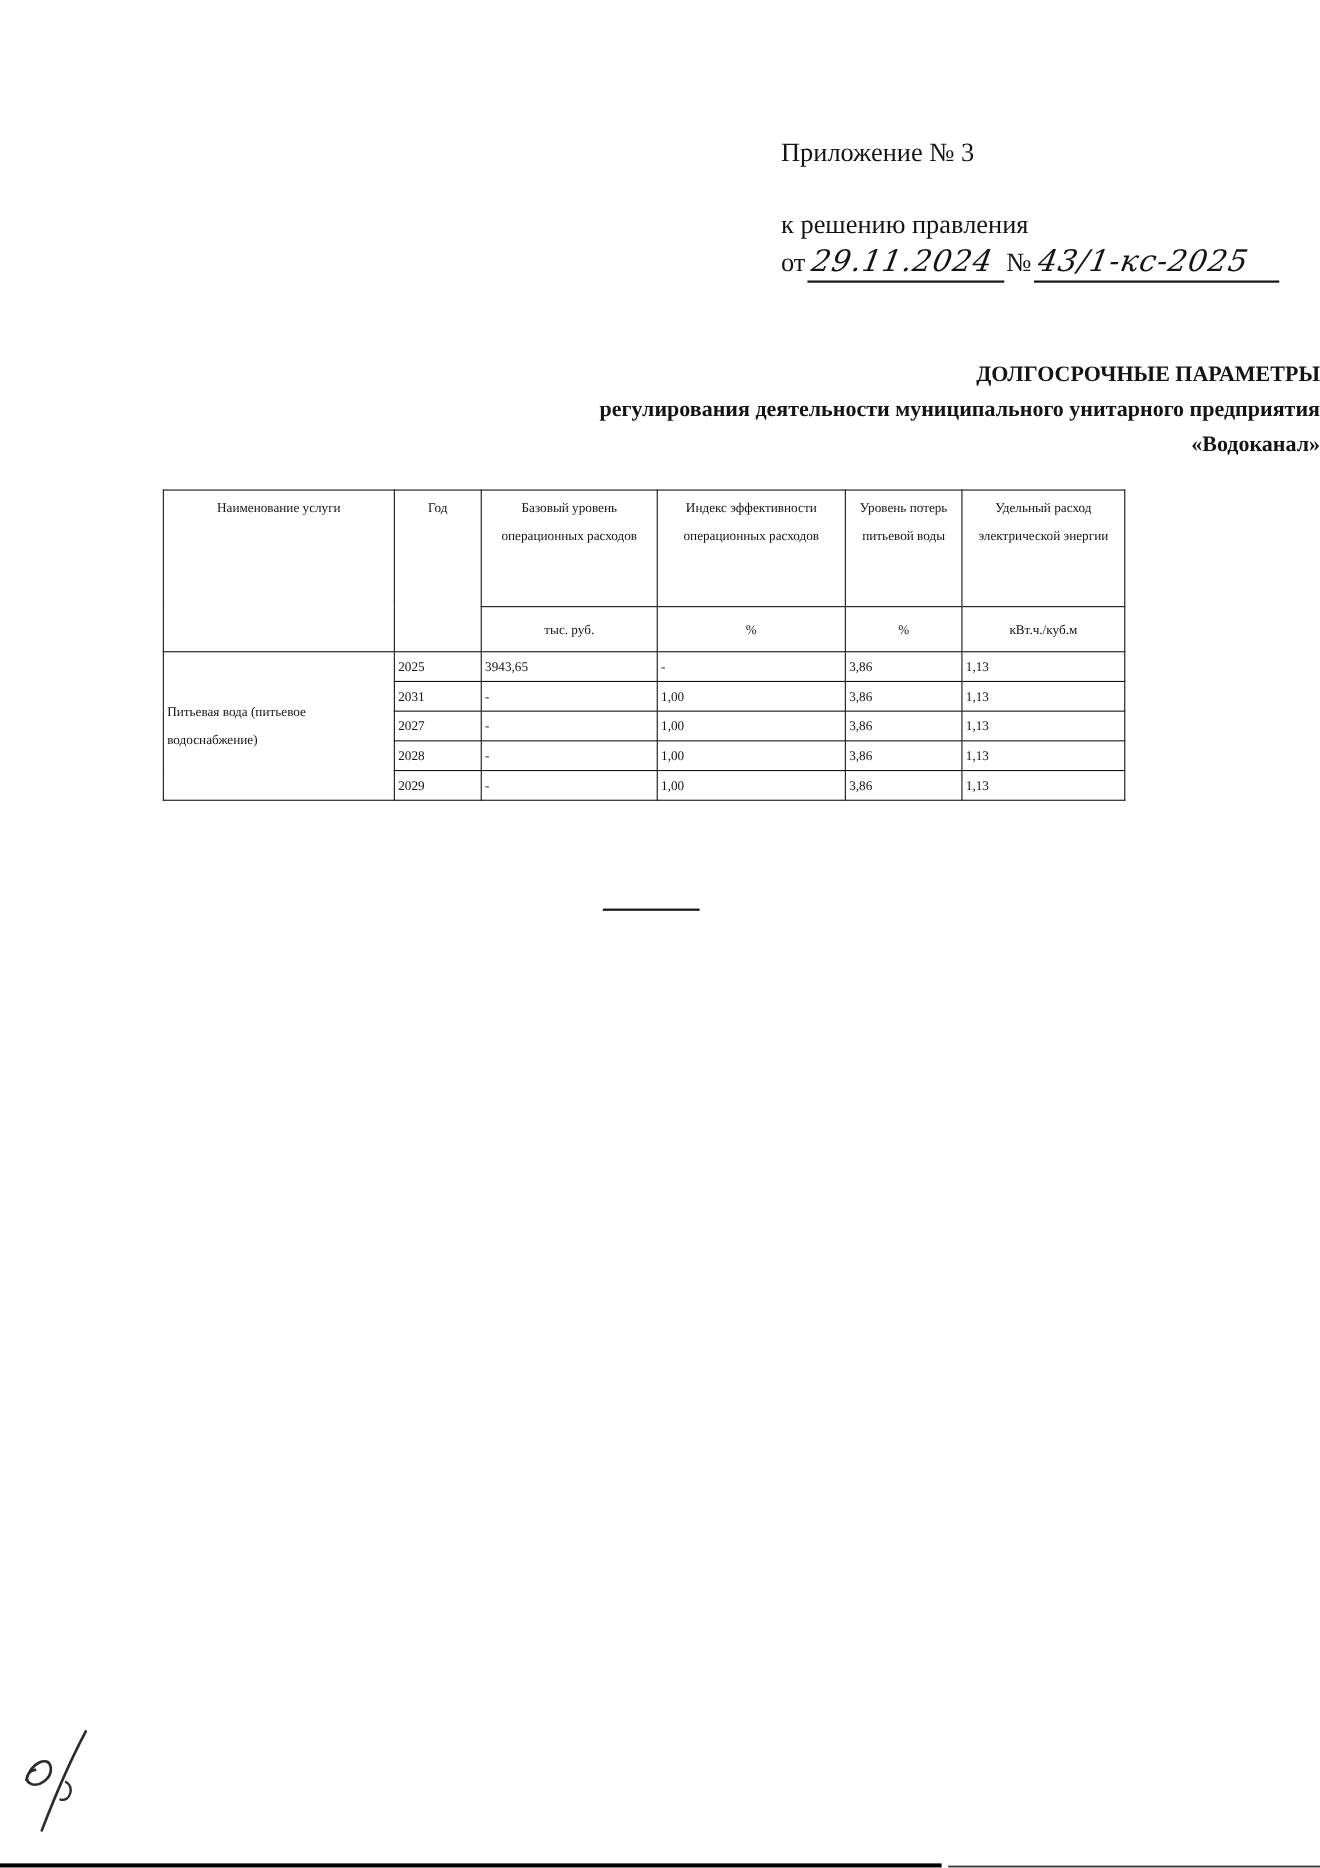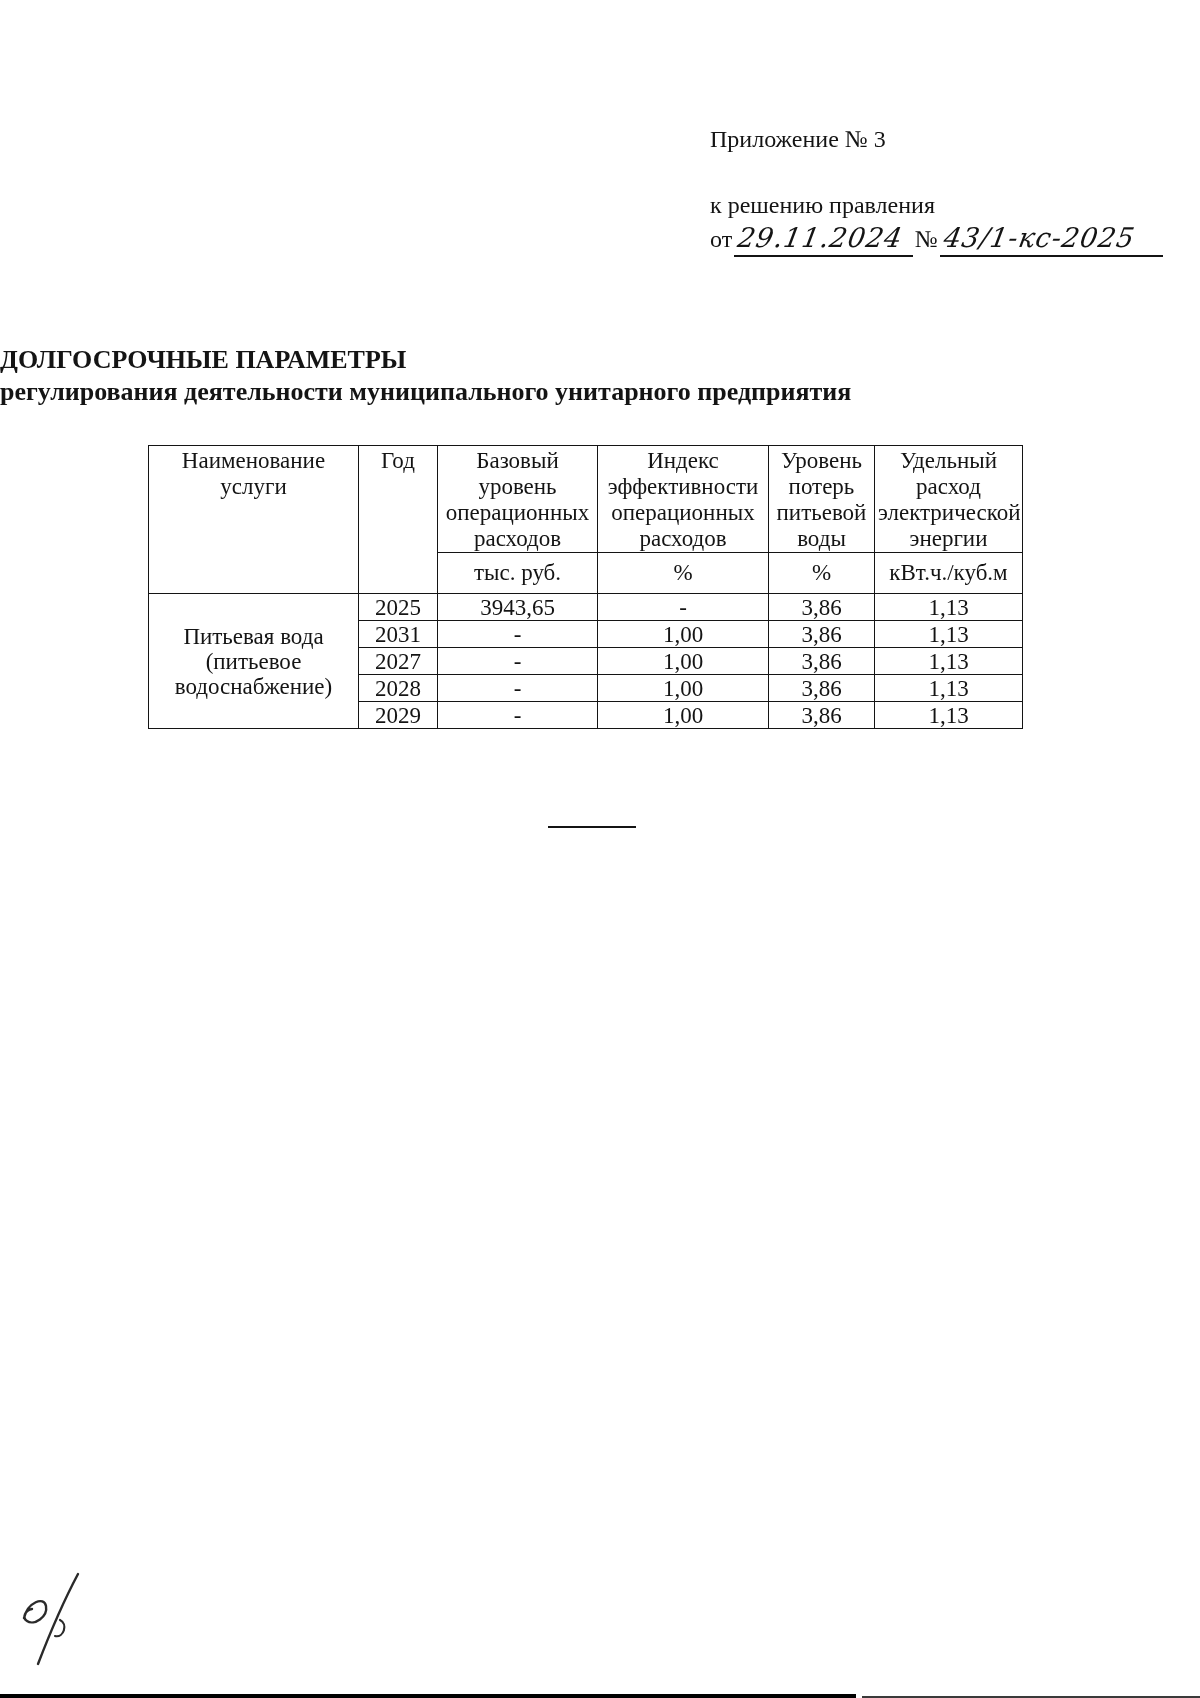--- a/index.html
+++ b/index.html
@@ -14,31 +14,31 @@
   .ref-appendix { margin-bottom:34px;margin-top:23px; }
   .ref-date-line { margin-top:1px; white-space:nowrap; }
   .handwritten {
     display:inline-block; font-style:italic; font-size:27px; letter-spacing:1px;
     transform:skewX(-10deg); font-family:"DejaVu Serif", serif;
   }
   .hw-underline { display:inline-block; border-bottom:2px solid #141414; padding:0 10px 0 4px; margin:0 2px; }
   .hw-underline.last { padding-right:28px; }
 
   
-  .title-block { position:absolute; top:344px; left:0; width:100%; text-align:left; font-weight:bold; font-size:26px; line-height:32px; }
+  .title-block { position:absolute; top:324px; left:0; width:100%; text-align:right; font-weight:bold; font-size:20px; line-height:32px; }
 
   
   .doc-table {
     position:absolute; left:148px; top:445px; width:874px;
-    border-collapse:collapse; table-layout:fixed; font-size:23px;
+    border-collapse:collapse; table-layout:fixed; font-size:12px;
   }
   .doc-table th, .doc-table td { border:1px solid #141414; font-weight:normal; }
   .head-row th { height:106px; text-align:center; vertical-align:top; padding:2px 3px 0 3px; line-height:26px; }
   .units-row th { height:41px; text-align:center; vertical-align:middle; padding:0 2px; line-height:26px; }
-  .doc-table tbody td { height:27px; text-align:center; vertical-align:middle; line-height:25px; padding:0 3px; }
+  .doc-table tbody td { height:27px; vertical-align:middle; line-height:25px; padding:0 3px; }
   td.service-cell { text-align:left; vertical-align:top; padding:3px 6px 0 26px; line-height:27px; }
 
   
   .footnote-line { position:absolute; top:826px; left:548px; width:88px; height:2px; background:#141414; }
 
   
   .signature { position:absolute; left:8px; top:1560px; }
 
   
   .bottom-line { position:absolute; bottom:0; left:0; width:856px; height:4px; background:#000; }
@@ -53,20 +53,21 @@
     <div class="ref-appendix">Приложение № 3</div>
     <div>к решению правления</div>
     <div class="ref-date-line">
       <span>от</span><span class="hw-underline"><span class="handwritten">29.11.2024</span></span><span>№</span><span class="hw-underline last"><span class="handwritten">43/1-кс-2025</span></span>
     </div>
   </div>
 
   <div class="title-block">
     <div>ДОЛГОСРОЧНЫЕ ПАРАМЕТРЫ</div>
     <div>регулирования деятельности муниципального унитарного предприятия</div>
+    <div>«Водоканал»</div>
   </div>
 
   <table class="doc-table">
     <colgroup>
       <col style="width:210px">
       <col style="width:79px">
       <col style="width:160px">
       <col style="width:171px">
       <col style="width:106px">
       <col style="width:148px">

